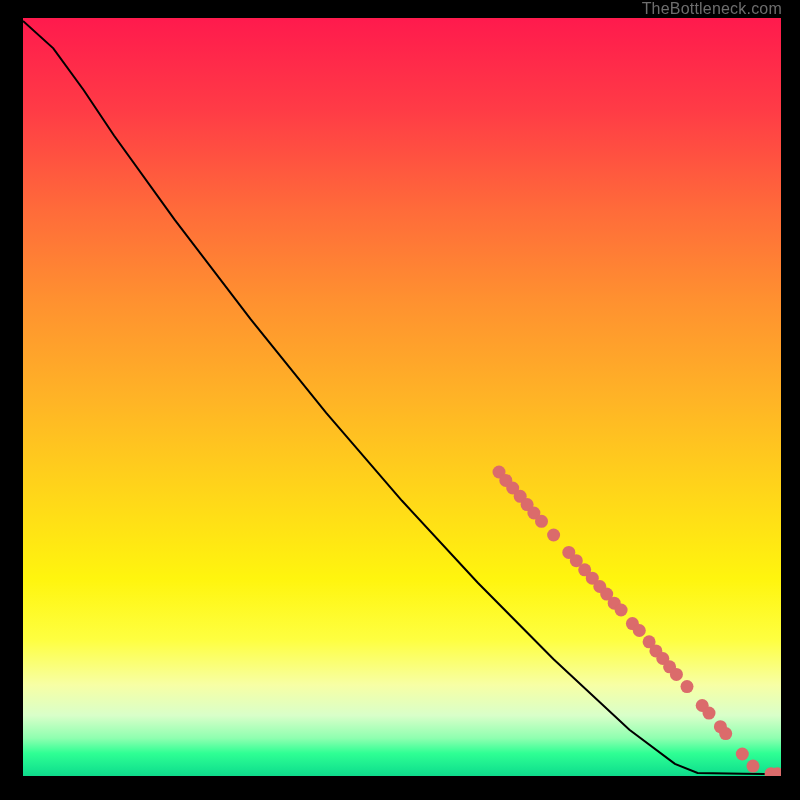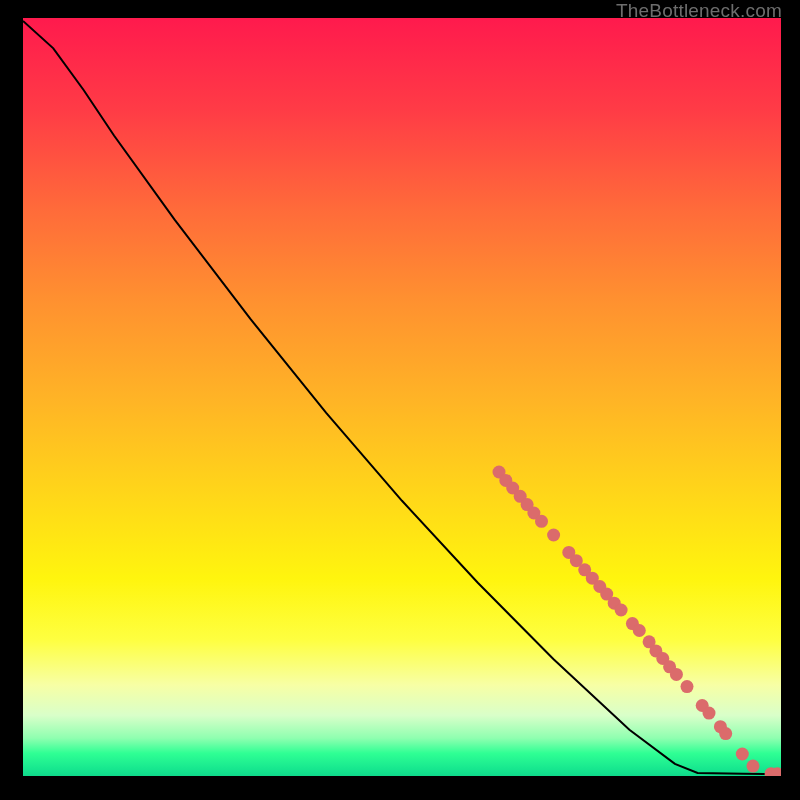--- a/index.html
+++ b/index.html
@@ -17,21 +17,21 @@
       #fff50e 74%,
       #feff40 82%,
       #f7ffa5 88%,
       #d9ffc9 92%,
       #8fffb0 95%,
       #2fff94 97%,
       #17e88f 99%,
       #0fd98b 100%);
   }
   .layer { position:absolute; inset:0; }
-  .watermark { position:absolute; top:0; right:18px; color:#6d6d6d; font-size:19px; font-weight:400; letter-spacing:.2px;margin-left:13px; }
+  .watermark { position:absolute; top:0; right:18px; color:#6d6d6d; font-size:16px; font-weight:400; letter-spacing:.2px;margin-left:13px; }
 </style>
 </head>
 <body>
 
 <div class="plot-area">
   <div class="gradient"></div>
   <svg class="layer" viewBox="0 0 758 758" preserveAspectRatio="none">
     <path id="curve-path" fill="none" stroke="#000000" stroke-width="2" d="M0.0 3.0 L30.3 30.3 L60.6 72.0 L91.0 117.5 L151.6 201.6 L227.4 300.9 L303.2 394.9 L379.0 482.8 L454.8 564.7 L530.6 641.3 L606.4 711.8 L651.9 745.9 L674.6 755.0 L720.1 755.7 L758.0 756.1 "></path>
     <g id="markers-group">
         <circle cx="476.0" cy="454.0" r="6.5" fill="#db6b6b"></circle>

